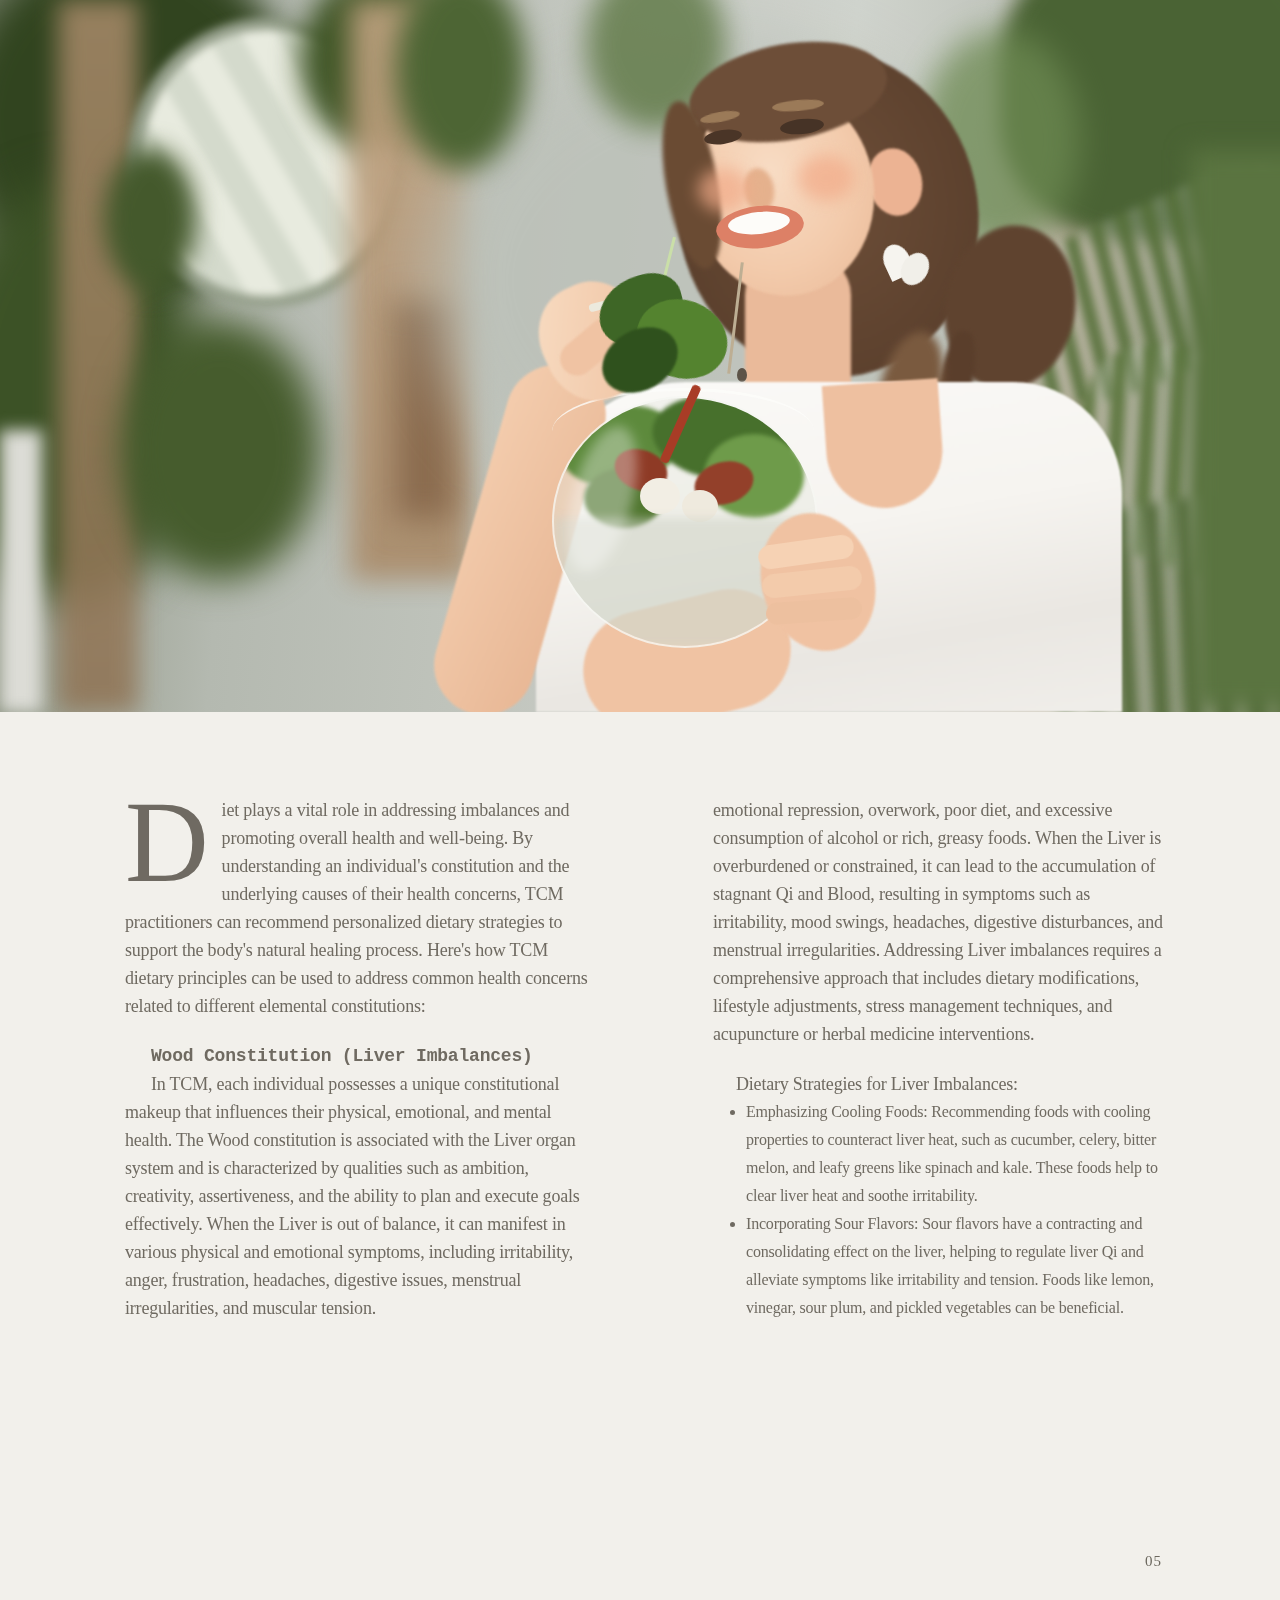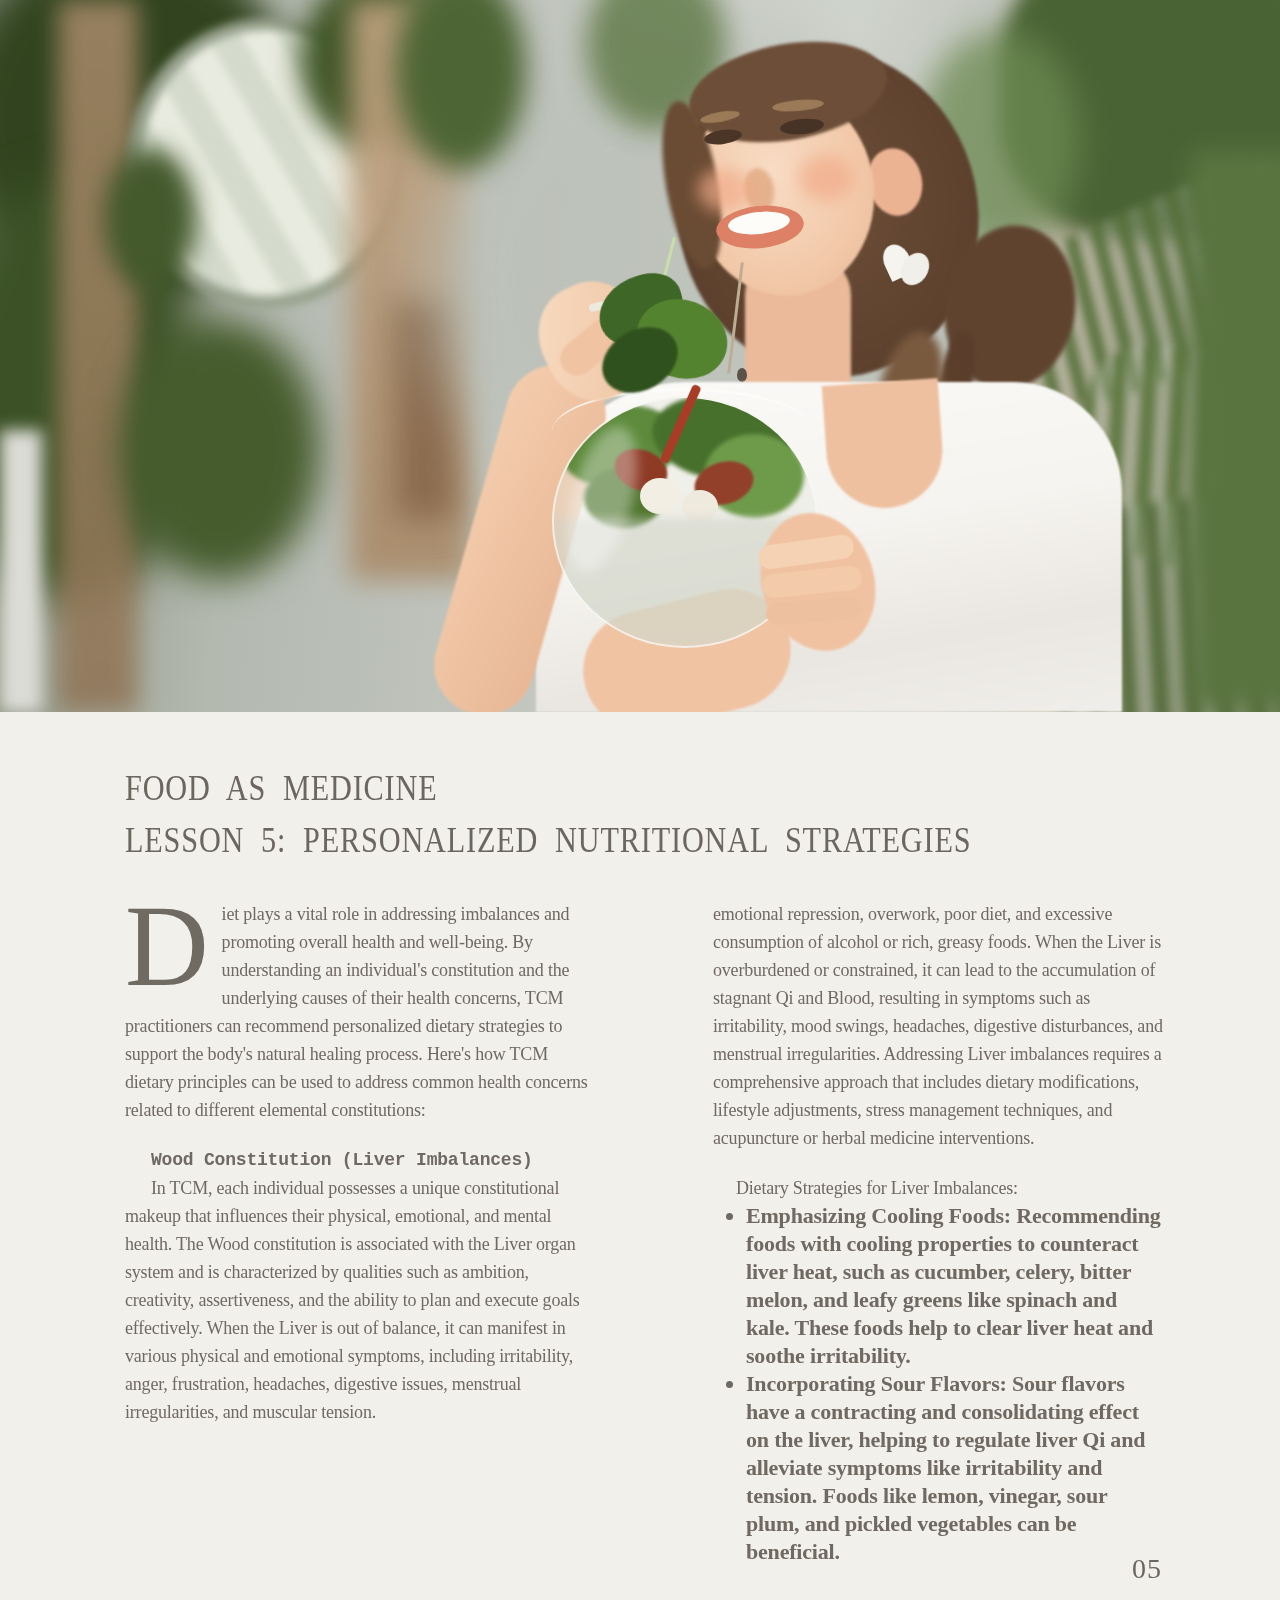--- a/index.html
+++ b/index.html
@@ -93,22 +93,22 @@
   .columns{display:flex;gap:86px;margin-top:34px;}
   .col-left{width:470px;}
   .col-right{width:452px;margin-left:32px;}
   .columns p{margin:0 0 22px 0;font-size:18px;line-height:28px;letter-spacing:-.2px;color:#6f6a61;}
   .drop-cap{float:left;font-size:116px;line-height:84px;padding:4px 13px 0 0;color:#6f6a62;}
   .section-heading{font-weight:bold;color:#5d5850;text-indent:26px;margin-bottom:0 !important;font-family:Liberation Mono, monospace;}
   .indent{text-indent:26px;}
   .no-gap{margin-bottom:0 !important;font-family:Liberation Serif, serif;}
   .list-intro{margin:0 0 0 23px !important;}
   ul.diet-list{margin:0;padding:0 0 0 33px;list-style:disc;}
-  ul.diet-list li{font-size:22px;line-height:28px;letter-spacing:-.2px;color:#6f6a61;font-weight:bold;}
-  .page-number{position:absolute;right:118px;top:1553px;font-size:28px;color:#6b675e;letter-spacing:1px;}
+  ul.diet-list li{font-size:16px;line-height:28px;letter-spacing:-.2px;color:#6f6a61;}
+  .page-number{position:absolute;right:118px;top:1553px;font-size:15px;color:#6b675e;letter-spacing:1px;}
 </style>
 </head>
 <body>
 
 <div class="hero" title="Blurred interior with round mirror, climbing plants, wooden wall and palm fronds; smiling woman in white blouse holding a glass bowl of salad and lifting greens on a fork">
   <div class="wall-base"></div>
   <div class="left-foliage-top"></div>
   <div class="left-foliage-mid"></div>
   <div class="wood-post-left"></div>
   <div class="plant-below-mirror"></div>
@@ -176,24 +176,20 @@
   <div class="hand-raised"></div>
   <div class="thumb"></div>
   <div class="fork-handle"></div>
   <div class="greens-stem"></div>
   <div class="greens-fork-1"></div>
   <div class="greens-fork-2"></div>
   <div class="greens-fork-3"></div>
 </div>
 
 <div class="content">
-  <div class="doc-title">
-    <div class="t-line">FOOD AS MEDICINE</div>
-    <div class="t-line">LESSON 5: PERSONALIZED NUTRITIONAL STRATEGIES</div>
-  </div>
 
   <div class="columns">
     <div class="col-left">
       <p><span class="drop-cap">D</span><span>iet plays a vital role in addressing imbalances and promoting overall health and well-being. By understanding an individual's constitution and the underlying causes of their health concerns, TCM practitioners can recommend personalized dietary strategies to support the body's natural healing process. Here's how TCM dietary principles can be used to address common health concerns related to different elemental constitutions:</span></p>
       <p class="section-heading">Wood Constitution (Liver Imbalances)</p>
       <p class="indent">In TCM, each individual possesses a unique constitutional makeup that influences their physical, emotional, and mental health. The Wood constitution is associated with the Liver organ system and is characterized by qualities such as ambition, creativity, assertiveness, and the ability to plan and execute goals effectively. When the Liver is out of balance, it can manifest in various physical and emotional symptoms, including irritability, anger, frustration, headaches, digestive issues, menstrual irregularities, and muscular tension.</p>
     </div>
     <div class="col-right">
       <p>emotional repression, overwork, poor diet, and excessive consumption of alcohol or rich, greasy foods. When the Liver is overburdened or constrained, it can lead to the accumulation of stagnant Qi and Blood, resulting in symptoms such as irritability, mood swings, headaches, digestive disturbances, and menstrual irregularities. Addressing Liver imbalances requires a comprehensive approach that includes dietary modifications, lifestyle adjustments, stress management techniques, and acupuncture or herbal medicine interventions.</p>
       <p class="list-intro no-gap">Dietary Strategies for Liver Imbalances:</p>

